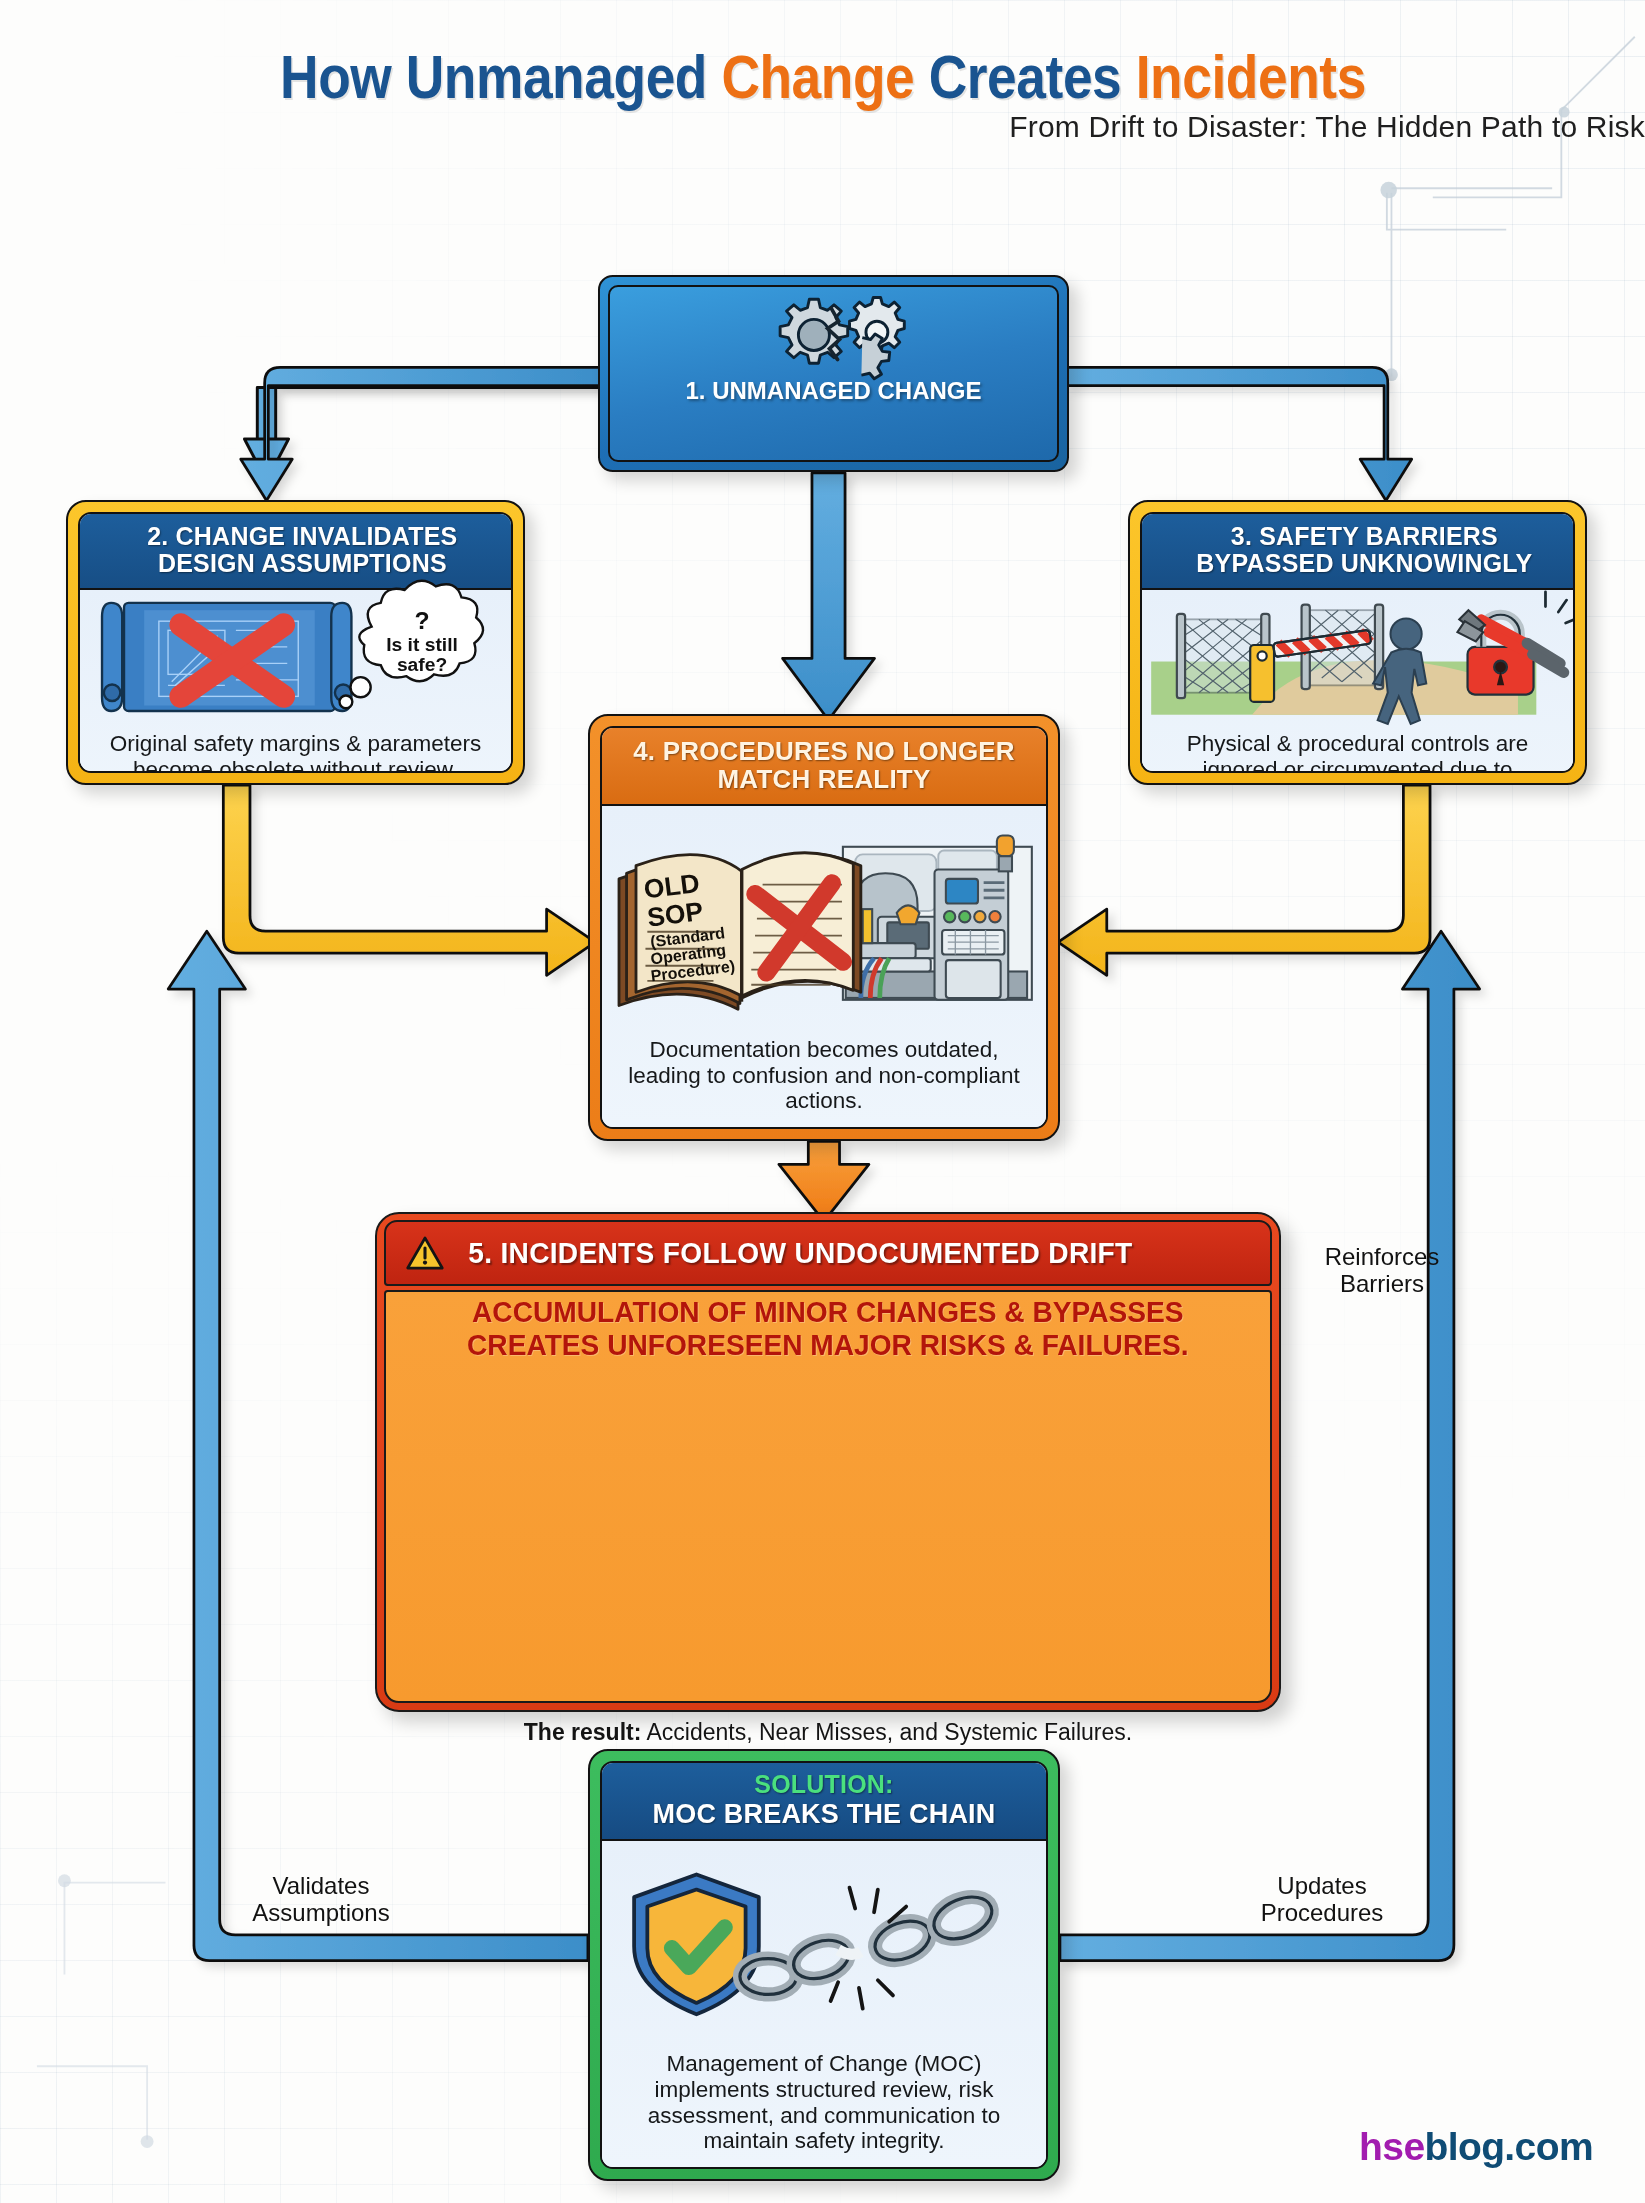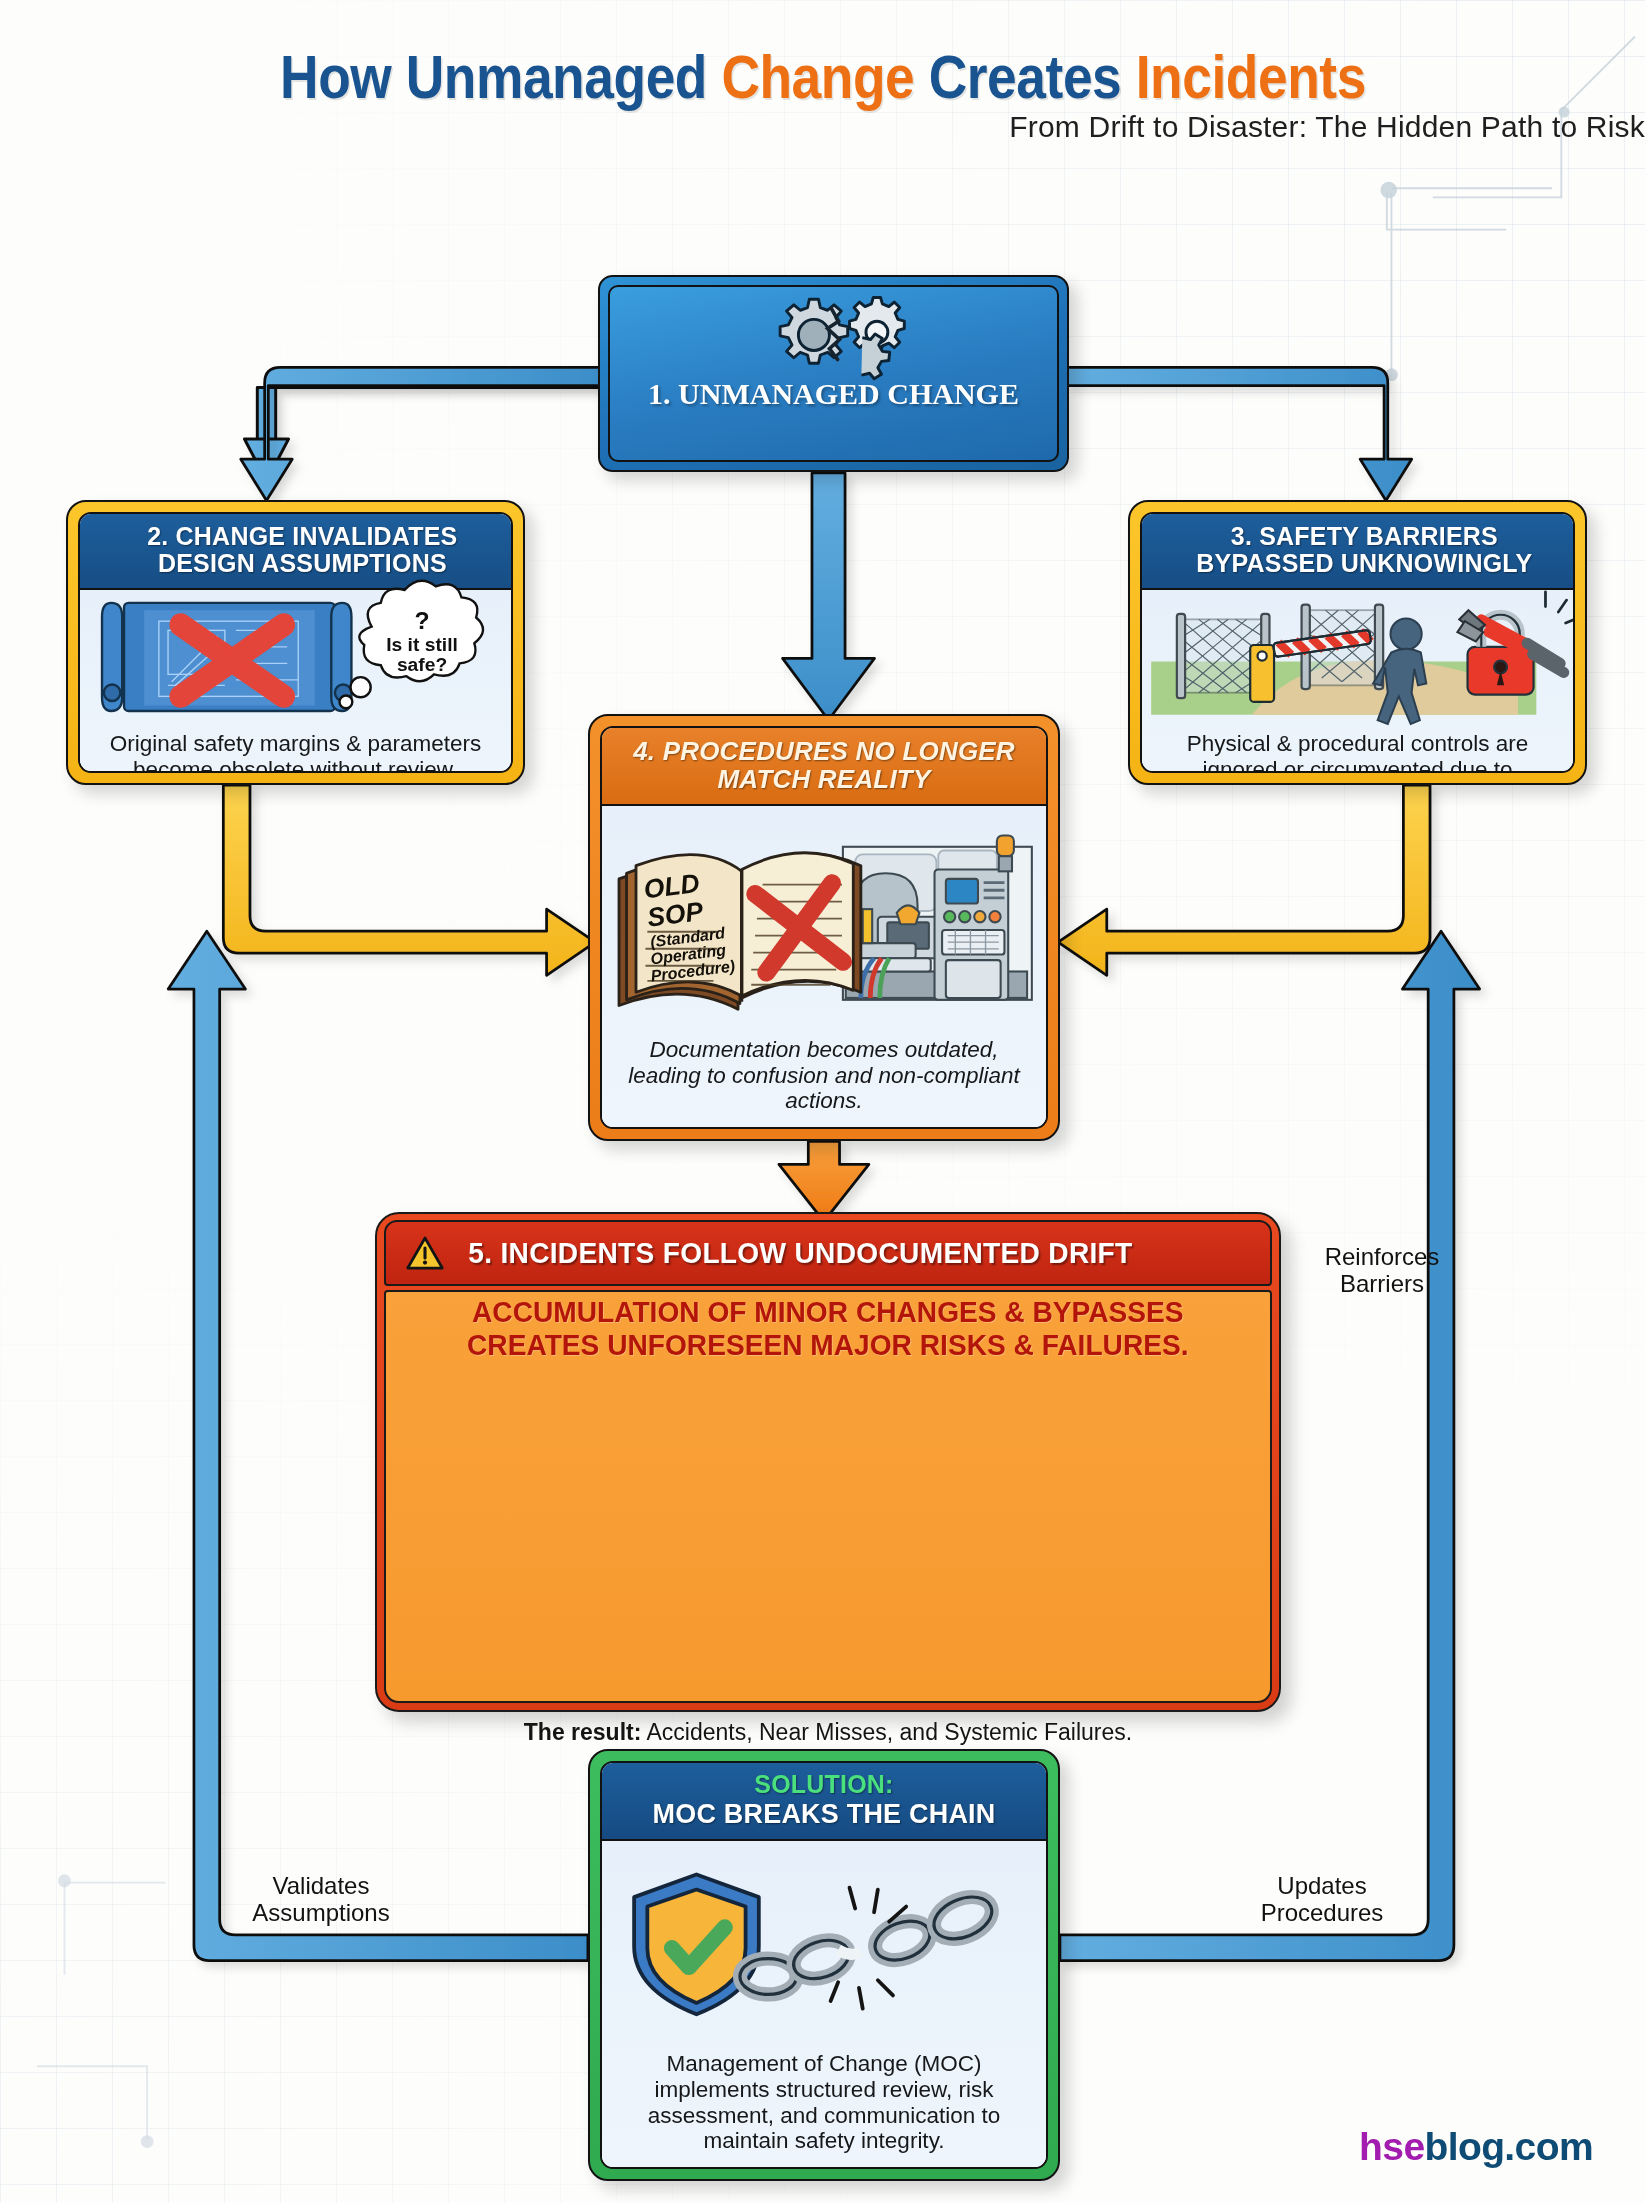--- a/index.html
+++ b/index.html
@@ -107,34 +107,33 @@
   
   #box1{left:598px;top:275px;width:471px;height:197px;}
   #box1 .shell{background:linear-gradient(165deg,#2f93d6 0%,#1e6fb5 55%,#19639f 100%);border-radius:14.7px;}
   #box1 .inner{
     background:linear-gradient(170deg,#3a9ede 0%,#2a7dc2 52%,#1e69ab 100%);
     border-radius:10px;inset:8.3px;
     align-items:center;justify-content:flex-start;
   }
   #box1 .gearwrap{margin-top:6.4px;height:81px;display:flex;align-items:center;justify-content:center;}
   #box1 .b1title{
-    color:#fff;font-weight:bold;font-size:30px;line-height:1.08;
+    color:#fff;font-weight:bold;font-size:24px;line-height:1.08;
     text-align:center;margin-top:3.7px;
     text-shadow:1.8px 1.8px 2.8px rgba(0,0,0,.35);
-    font-family:Liberation Serif, serif;
   }
 
   
   #box2{left:66px;top:500px;width:459px;height:285px;}
   #box3{left:1128px;top:500px;width:459px;height:285px;}
   #box2 .shell, #box3 .shell{background:linear-gradient(180deg,#fcc62b 0%,#f5b314 100%);}
   #box2 .hdr, #box3 .hdr{background:linear-gradient(180deg,#1d5e9c 0%,#174e85 100%);padding-left:21px;}
 
   
-  #box4{left:588px;top:714px;width:472px;height:427px;font-style:italic;}
+  #box4{left:588px;top:714px;width:472px;height:427px;}
   #box4 .shell{background:linear-gradient(180deg,#f3912a 0%,#ec7d18 100%);}
   #box4 .hdr{
     background:linear-gradient(180deg,#e8812a 0%,#d96c12 100%);
     color:#fff4e2;font-size:26px;
   }
 
   
   #box5{left:375px;top:1212px;width:906px;height:500px;}
   #box5 .outer-red{
     position:absolute;inset:0;

